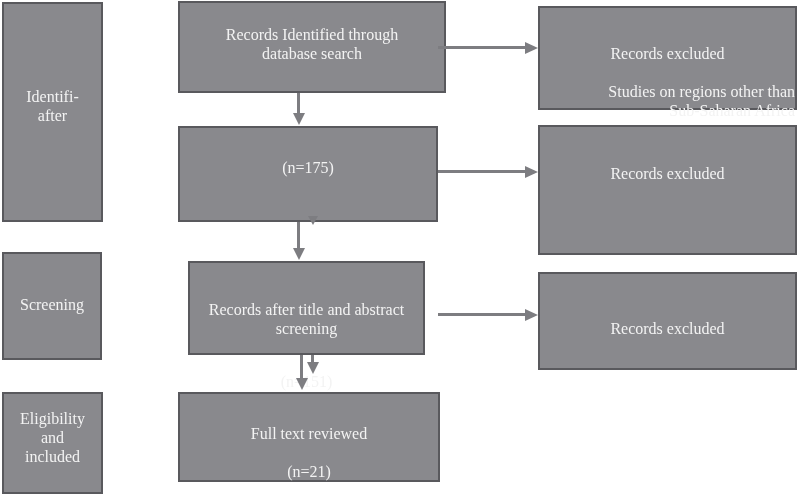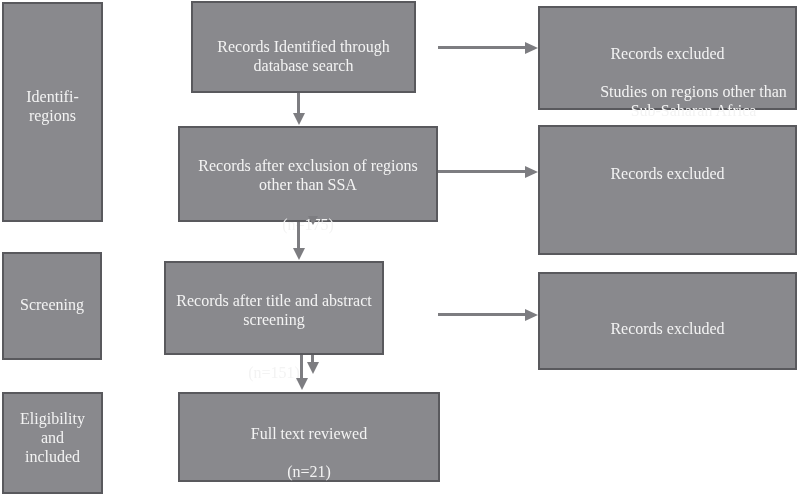--- a/index.html
+++ b/index.html
@@ -32,34 +32,34 @@
   .stage{
     display:flex;
     flex-direction:column;
     align-items:center;
     justify-content:center;
   }
   #stage-identification{left:2px;top:2px;width:101px;height:220px;padding-bottom:12px;}
   #stage-screening{left:2px;top:252px;width:100px;height:108px;padding-bottom:4px;}
   #stage-eligibility{left:2px;top:392px;width:101px;height:102px;padding-bottom:12px;}
 
-  #flow-1{left:178px;top:1px;width:225px;height:92px;padding-top:15px;margin-left:13px;}
+  #flow-1{left:178px;top:1px;width:268px;height:92px;padding-top:3px;}
   #flow-2{left:178px;top:126px;width:260px;height:96px;padding-top:9px;}
-  #flow-3{left:164px;top:261px;width:220px;height:94px;padding-top:9px;}
+  #flow-3{left:188px;top:261px;width:237px;height:94px;padding-top:18px;}
   #flow-4{left:178px;top:392px;width:262px;height:90px;padding-top:11px;}
   #flow-1 .count{margin-top:12px;}
   #flow-2 .count{margin-top:2px;}
   #flow-3 .count{margin-top:15px;}
   #flow-4 .count{}
 
   #excl-1{left:538px;top:6px;width:259px;height:104px;padding-top:17px;}
   #excl-2{left:538px;top:125px;width:259px;height:130px;padding-top:18px;}
   #excl-3{left:538px;top:272px;width:259px;height:98px;padding-top:26px;}
   #excl-1 .excl-body{
-    text-align:center;
+    text-align:right;
     padding-left:52px;
   }
 
   .hshaft{position:absolute;height:3px;background:var(--arrow);}
   .vshaft{position:absolute;width:3px;background:var(--arrow);}
   .head-right{
     position:absolute;width:0;height:0;
     border-top:6px solid transparent;
     border-bottom:6px solid transparent;
     border-left:13px solid var(--arrow);
@@ -76,38 +76,36 @@
     border-top-width:9px;
   }
 </style>
 </head>
 <body>
 
 <div class="canvas">
 
   <div class="box stage" id="stage-identification">
     <span>Identifi-
-regions</span>
+after</span>
   </div>
   <div class="box stage" id="stage-screening">
     <span>Screening</span>
   </div>
   <div class="box stage" id="stage-eligibility">
     <span>Eligibility
 and
 included</span>
   </div>
 
   <div class="box flow" id="flow-1">
     <div class="title">Records Identified through
 database search</div>
   </div>
   <div class="box flow" id="flow-2">
-    <div class="title">Records after exclusion of regions
-other than SSA</div>
     <div class="count">(n=175)</div>
   </div>
   <div class="box flow" id="flow-3">
     <div class="title">Records after title and abstract
 screening</div>
     <div class="count">(n=151)</div>
   </div>
   <div class="box flow" id="flow-4">
     <div class="title">Full text reviewed</div>
     <div class="count">(n=21)</div>

